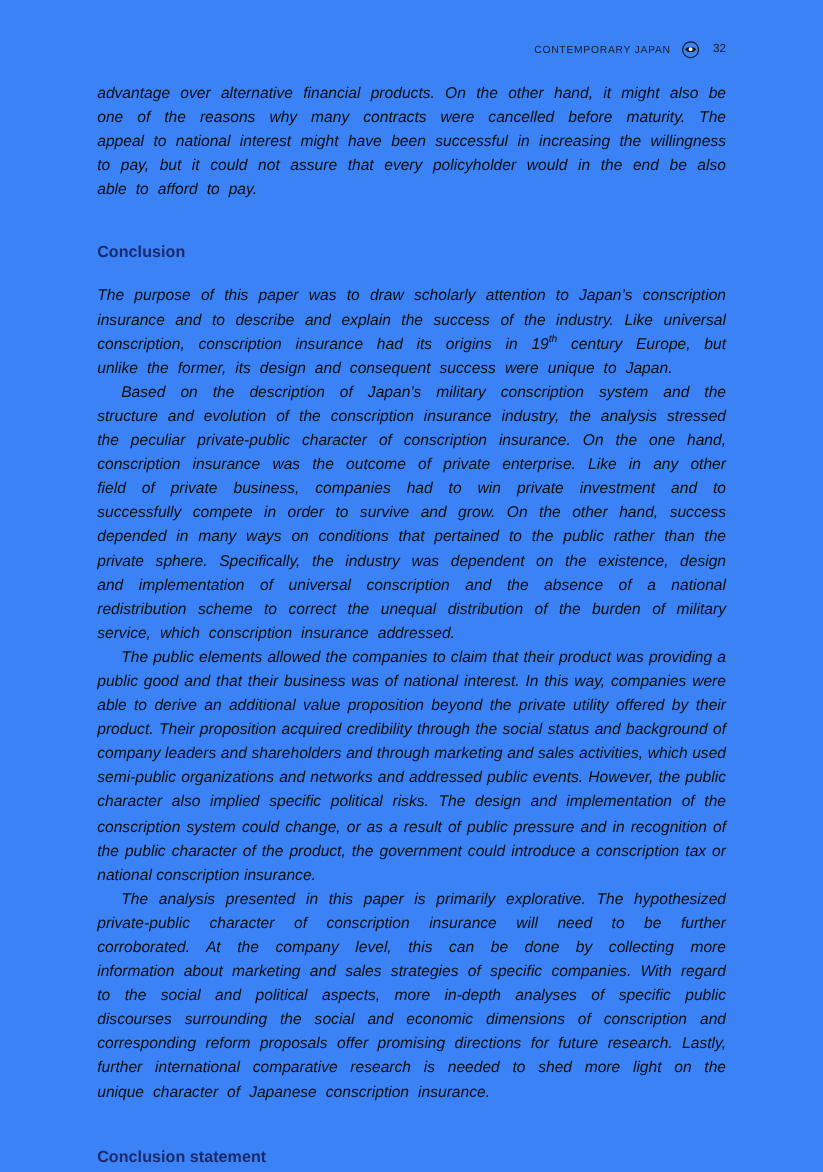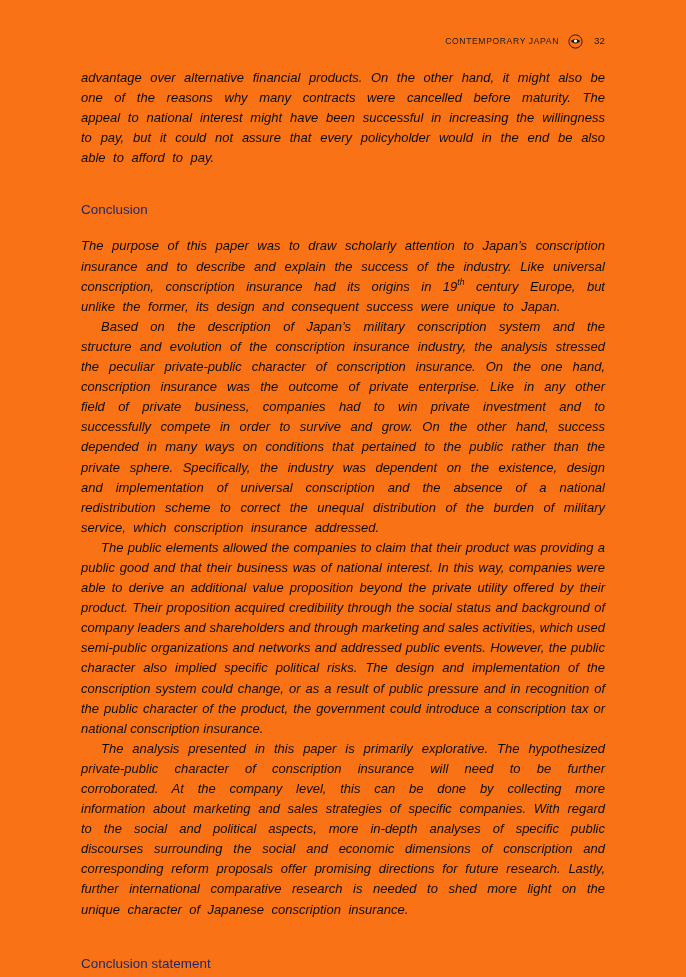--- a/index.html
+++ b/index.html
@@ -14,21 +14,21 @@
     font-family: "Liberation Sans", sans-serif;
     color: #0d0d0d;
     -webkit-font-smoothing: antialiased;
   }
 
   .page {
     position: relative;
     width: 686px;
     height: 977px;
     box-sizing: border-box;
-    background: #f97316;
+    background: #3b82f6;
     overflow: hidden;
   }
 
   
   .running-head {
     position: absolute;
     top: 33px;
     right: 81px;
     display: flex;
     align-items: center;
@@ -74,21 +74,21 @@
     hyphens: none;
     font-style: italic;
   }
   p.body.indent { text-indent: 20px; }
   p.body.loose  { word-spacing: 0.30em; }
   p.body.tight  { word-spacing: 0.005em; }
 
   h2.heading {
     margin: 0;
     font-size: 13.4px;
-    font-weight: normal;
+    font-weight: bold;
     color: #1b2a6b;
     line-height: 18px;
     letter-spacing: 0.05px;
   }
 
   
   .gap-before-conclusion { height: 33px; }
   .gap-after-conclusion  { height: 17px; }
   .gap-before-disclosure { height: 35px; }
   .gap-after-disclosure  { height: 14px; }

